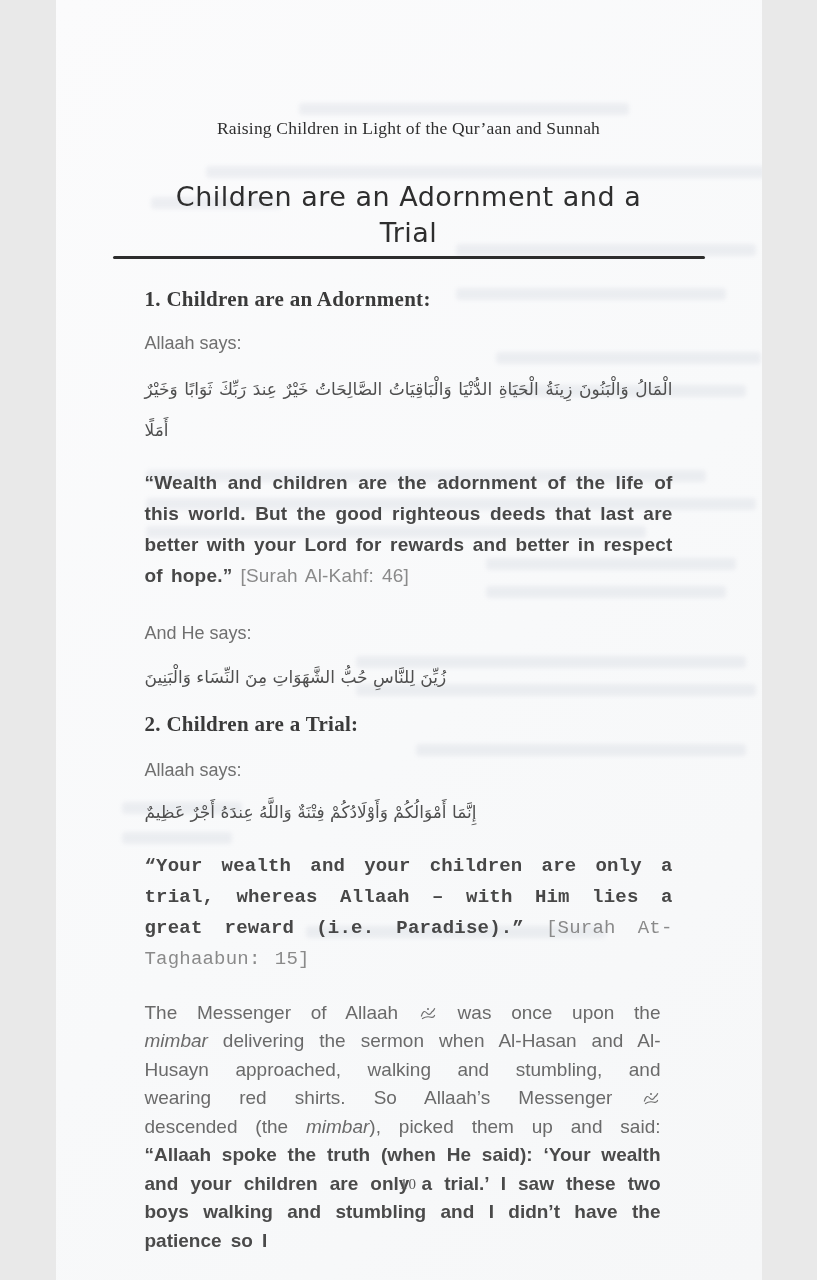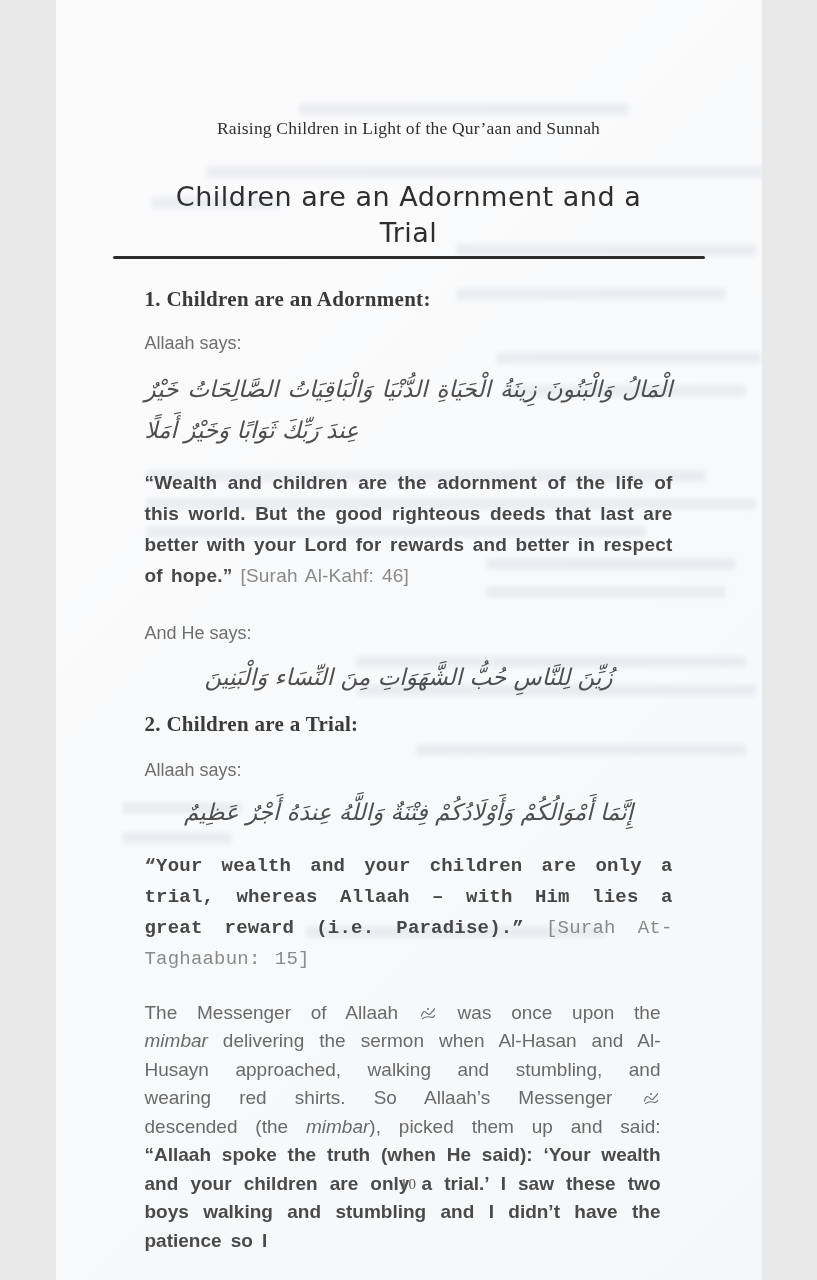--- a/index.html
+++ b/index.html
@@ -39,26 +39,25 @@
   .sec-heading.second { margin-top:12px; }
   .says {
     margin:18px 0 0 0;
     font-size:18px; line-height:24px; color:#6f6f6f;
   }
   .says.mid { margin-top:30px; }
   .says.third { margin-top:20px; }
   .arabic {
     margin:14px 0 0 0;
     font-family:"DejaVu Sans", sans-serif;
-    font-size:23px; line-height:41px; color:#4f4f4f;
+    font-size:17px; line-height:41px; color:#4f4f4f;
     direction:rtl;
-    font-style:italic;
   }
   .arabic.justified { text-align:justify; text-align-last:left; }
-  .arabic.center { text-align:center; margin-top:12px; }
+  .arabic.center { text-align:left; margin-top:12px; }
   .arabic.third { margin-top:10px; }
   .t-par {
     margin:16px 0 0 0;
     font-size:19px; line-height:31px;
     font-weight:bold; color:#474747;
     text-align:justify; word-spacing:0.14em; letter-spacing:0.2px;
   }
   .t-par.two { margin-top:20px; }
   .t-par.three { margin-top:18px;font-family:Liberation Mono, monospace; }
   .cite { font-weight:normal; color:#8a8a8a; }

